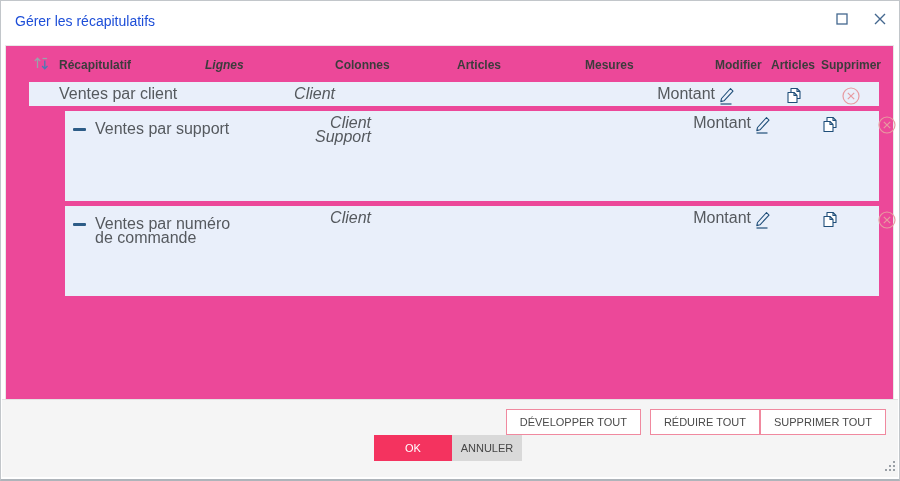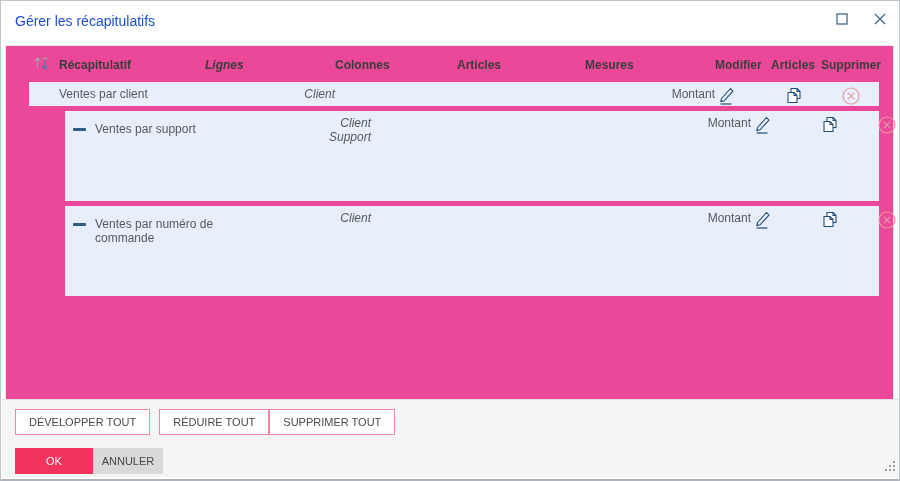--- a/index.html
+++ b/index.html
@@ -16,21 +16,21 @@
   .win-btn { width:26px; height:26px; background:transparent; border:none; cursor:pointer;
              display:flex; align-items:center; justify-content:center; }
   
   .panel {
     position:absolute; left:4px; right:5px; top:44px; height:354px;
     background:#ec4899; border:1px solid #e8e8e8; border-bottom:none;
     padding:3px 14px 0 23px;
   }
   .thead { display:flex; height:31px; align-items:center; }
   .th { font-size:12px; font-weight:bold; color:#3c3c3c; white-space:nowrap; }
-  .cell { font-size:12px; color:#55595e; line-height:14px; }
+  .cell { font-size:16px; color:#55595e; line-height:14px; }
   .c-exp  { width:28px;  flex:none; }
   .c-name { width:148px; flex:none; padding-left:2px; }
   .c-lignes { width:130px; flex:none;font-style:italic; }
   .c-col  { width:122px; flex:none; }
   .c-art  { width:128px; flex:none; }
   .c-mes  { width:130px; flex:none; }
   .c-mod  { width:50px;  flex:none; text-align:left; }
   .c-dup  { width:56px;  flex:none; text-align:center; }
   .c-sup  { width:60px;  flex:none; text-align:center; }
   .sort-wrap { display:flex; justify-content:flex-start; padding-left:4px; }
@@ -44,28 +44,28 @@
   .row .c-lignes, .row .c-col, .row .c-art, .row .c-mes { padding-top:5px;text-align:right; }
   .minus-wrap { display:flex; justify-content:center; width:28px; }
   .minus { display:block; width:13px; height:3px; background:#2d5c87; border-radius:1px;
            margin-top:17px; cursor:pointer; }
   .icon-btn { background:transparent; border:none; cursor:pointer; padding:0;
               margin-top:3px; width:24px; height:24px; display:inline-flex;
               align-items:center; justify-content:center; }
   
   .footer { position:absolute; left:1px; right:1px; bottom:2px; top:398px;
             background:#f5f5f5; border-top:1px solid #e3e3e3; padding:9px 12px 0 13px; }
-  .footer-row1 { display:flex; justify-content:flex-start; align-items:flex-start; }
+  .footer-row1 { display:flex; justify-content:flex-end; align-items:flex-start; }
   .left-btns { display:flex; gap:9px; }
   .btn-outline {
     height:26px; padding:0 13px; background:#ffffff; border:1px solid #f0899f;
     color:#4a4a4a; font-size:11px; font-family:"Liberation Sans",sans-serif;
     cursor:pointer; white-space:nowrap;
   }
-  .footer-row2 { display:flex; justify-content:flex-start; margin-top:13px;
+  .footer-row2 { display:flex; justify-content:center; 
                  padding-right:5px; }
   .btn-ok { width:78px; height:26px; background:#f4335f; border:none; color:#ffffff;
             font-size:11px; font-family:"Liberation Sans",sans-serif; cursor:pointer; }
   .btn-cancel { width:70px; height:26px; background:#d9d9d9; border:none; color:#464646;
                 font-size:11px; font-family:"Liberation Sans",sans-serif; cursor:pointer; }
   .resize-grip { position:absolute; right:3px; bottom:3px; }
 </style>
 </head>
 <body>
 

